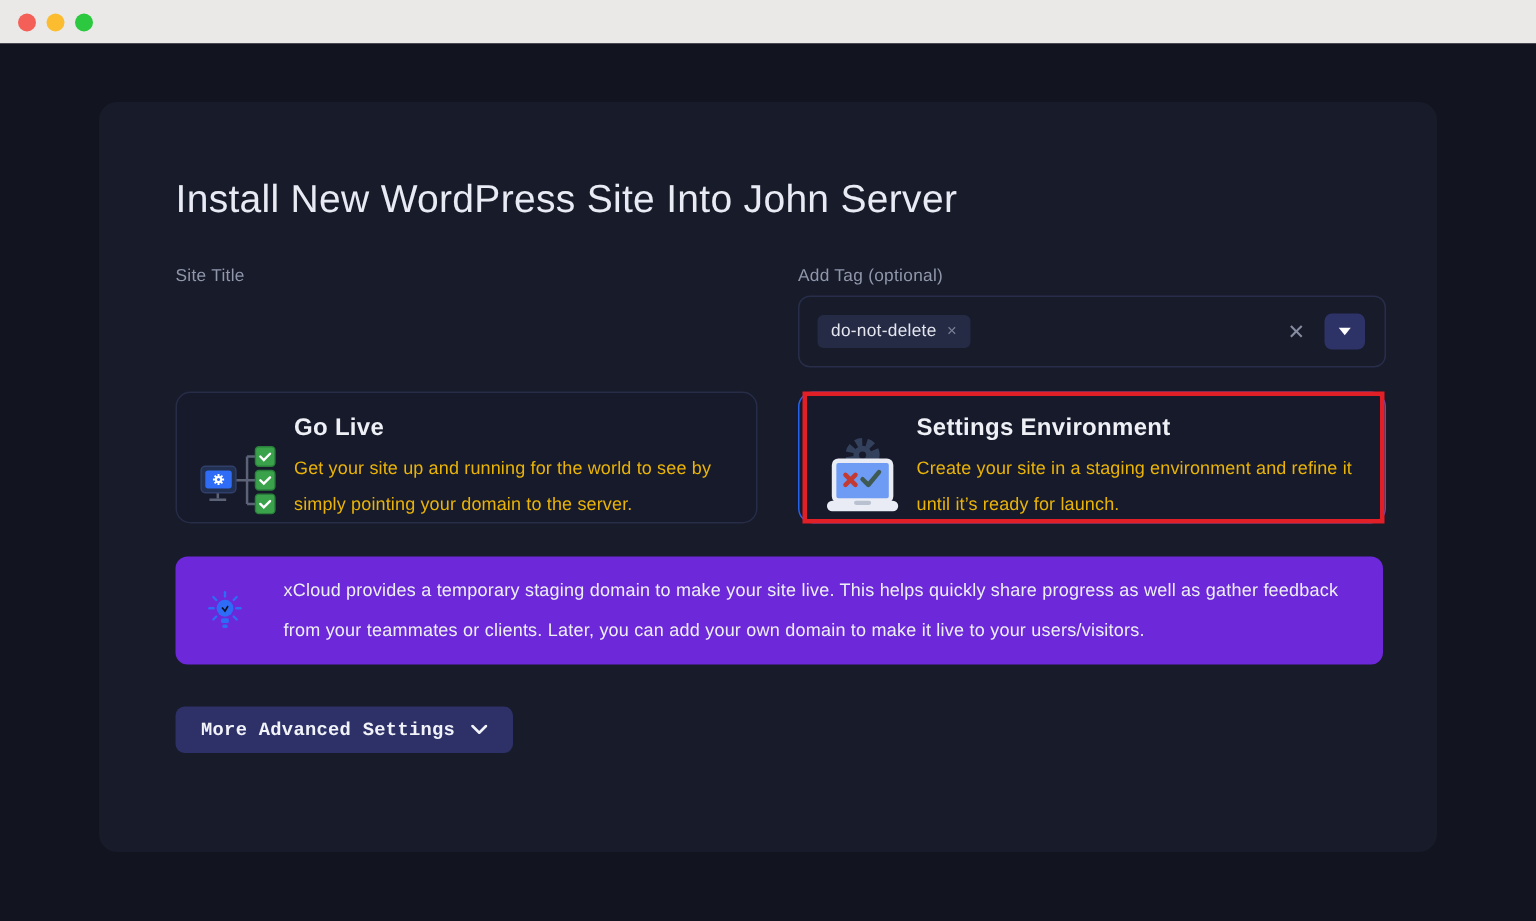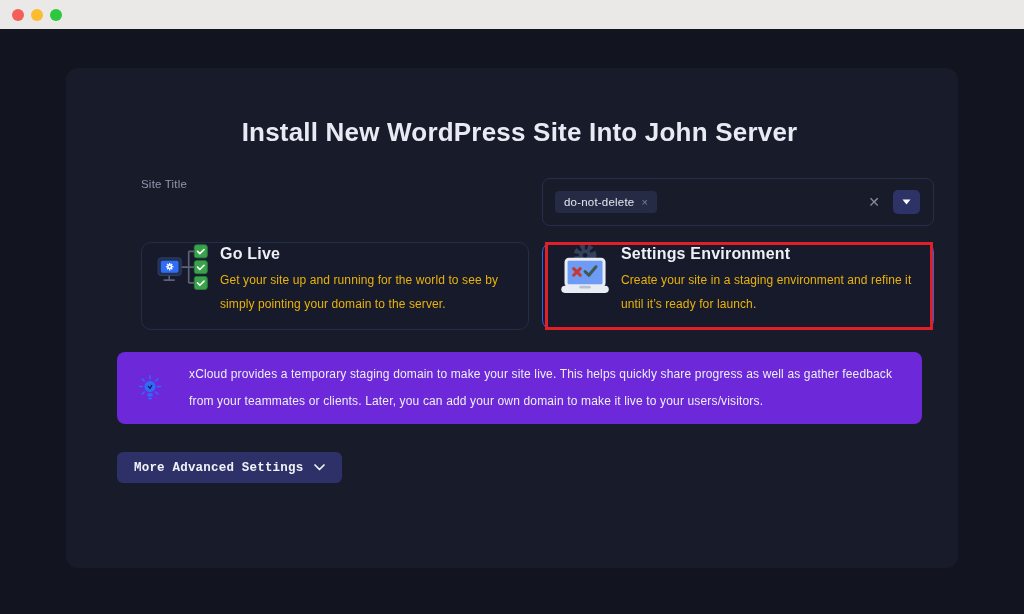--- a/index.html
+++ b/index.html
@@ -32,33 +32,31 @@
   .card {
     position: absolute;
     left: 66px; top: 39px;
     width: 892px; height: 500px;
     background: #181b2a;
     border-radius: 12px;
     padding: 0 36px 0 51px;
   }
   .page-title {
     padding-top: 49px;
-    text-align: center;
     font-size: 26px;
-    font-weight: 700;
+    font-weight: 400;
     color: #e9ebf4;
     letter-spacing: 0.2px;
   }
 
   
   .form-grid, .options-grid {
     display: grid;
     grid-template-columns: 388px 392px;
-    column-gap: 13px;
-    margin-left: 24px;
+    column-gap: 27px;
   }
   .form-grid { margin-top: 30px; }
   .label {
     font-size: 11.5px;
     color: #9097ab;
     margin-bottom: 7px;
     letter-spacing: 0.2px;
   }
   .input {
     height: 48px;
@@ -97,21 +95,21 @@
 
   
   .options-grid { margin-top: 16px; }
   .option {
     position: relative;
     height: 88px;
     border: 1px solid #272c47;
     border-radius: 10px;
     background: #161a2b;
     display: flex;
-    align-items: flex-start;
+    align-items: flex-end;
     padding: 0 14px 0 12px;
     cursor: pointer;
   }
   .option.selected { border-color: #2563eb; }
   .opt-icon {
     width: 62px;
     flex: 0 0 62px;
     display: flex; align-items: center; justify-content: center;
   }
   .opt-text { margin-left: 4px; padding-top: 2px; }
@@ -186,20 +184,21 @@
     <div class="card">
 
       <h1 class="page-title">Install New WordPress Site Into John Server</h1>
 
       <div class="form-grid">
         <div>
           <div class="label">Site Title</div>
         </div>
 
         <div>
+          <div class="label">Add Tag (optional)</div>
           <div class="input tag-input">
             <span class="chip">
               <span>do-not-delete</span>
               <span class="chip-x">×</span>
             </span>
             <span class="spacer"></span>
             <span class="clear-x">✕</span>
             <span class="dd-btn">
               <svg width="9" height="6" viewBox="0 0 9 6">
                 <path d="M0.5 0.5 h8 l-4 5 z" fill="#ffffff"></path>

